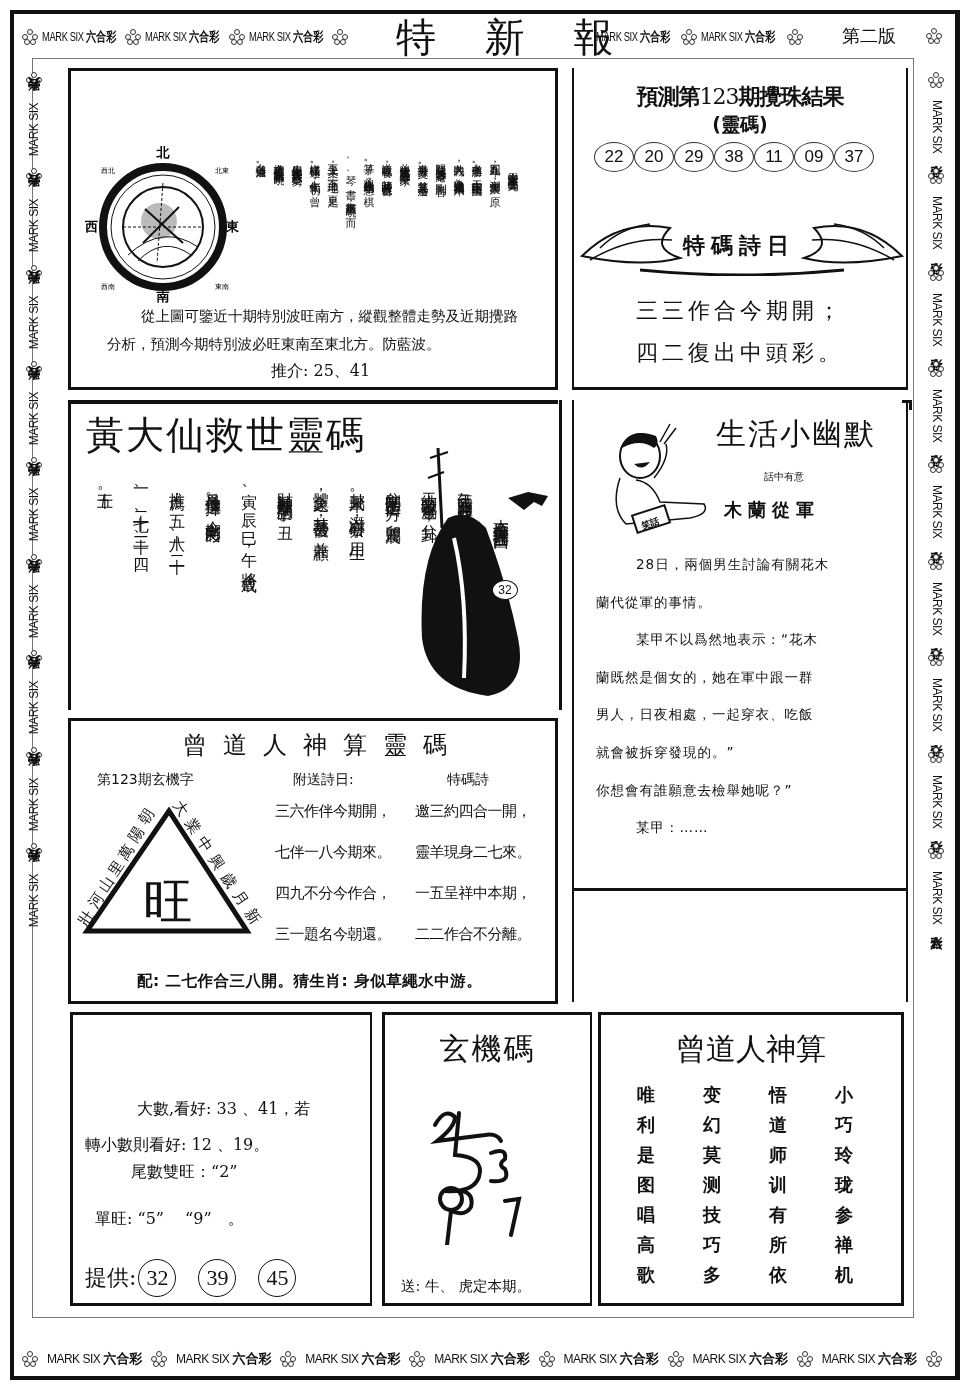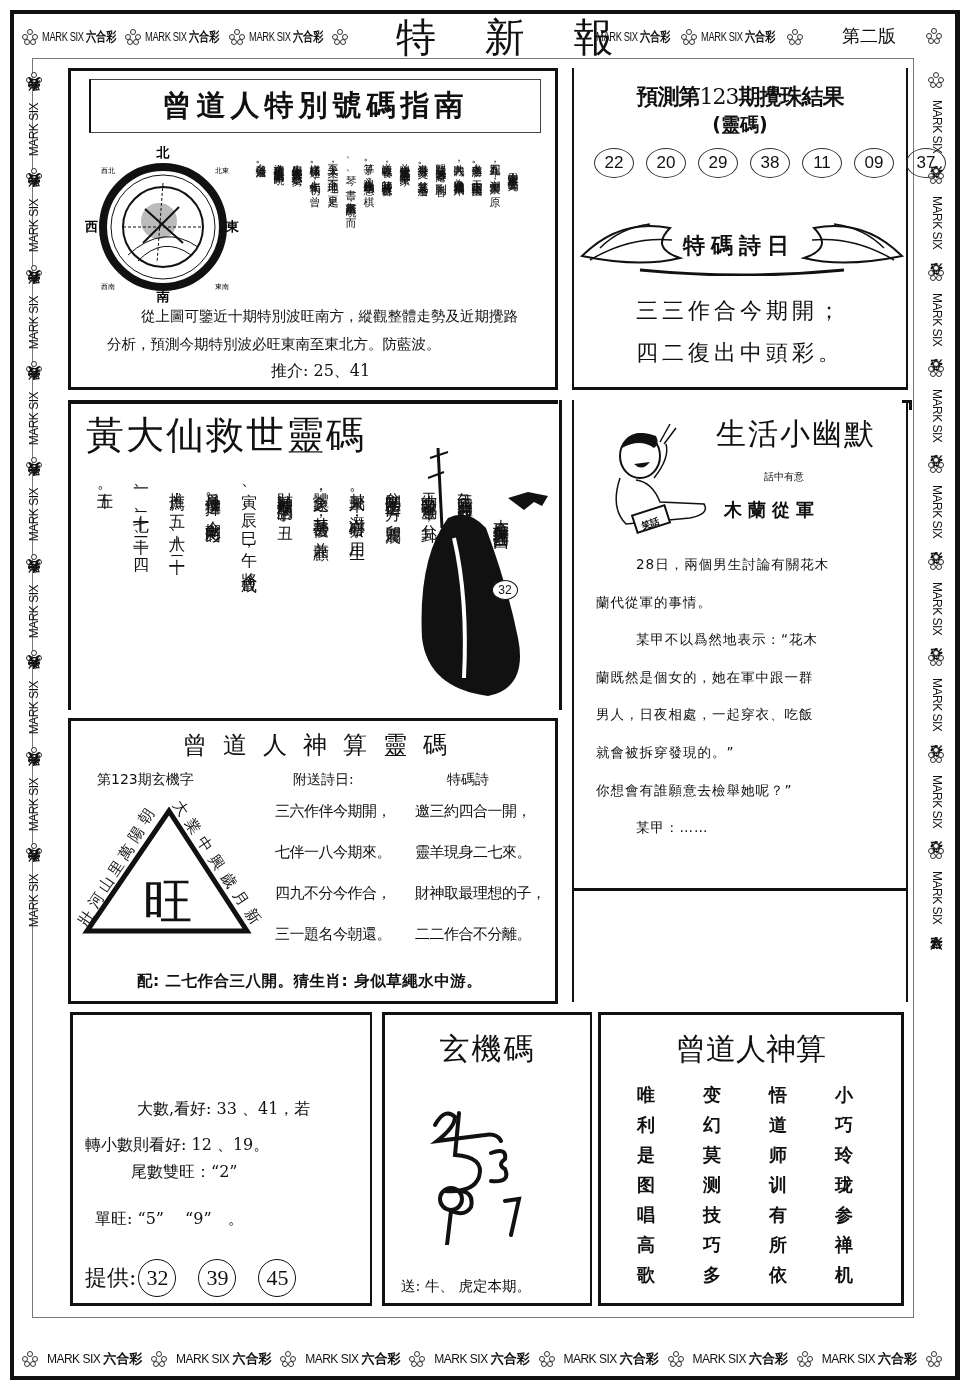--- a/index.html
+++ b/index.html
@@ -36,21 +36,21 @@
   .compass { position: absolute; left: 12px; top: 72px; width: 160px; height: 160px; }
   .vcols { position: absolute; display: flex; flex-direction: row-reverse; }
   .vcol { writing-mode: vertical-rl; font-size: 11px; line-height: 18px; letter-spacing: 1px; }
   .guide-text { left: 180px; top: 84px; height: 160px; }
   .guide-p { position: absolute; left: 18px; font-size: 14.5px; }
 
   
   #result { left: 572px; top: 68px; width: 336px; height: 322px; border-width: 2px; border-top: none; border-bottom: 3px solid #111; }
   .res-title { position: absolute; left: 0; top: 14px; width: 100%; text-align: center; font-family: "DejaVu Serif", serif; font-weight: bold; font-size: 22px; letter-spacing: -1px; }
   .res-sub { position: absolute; left: 0; top: 44px; width: 100%; text-align: center; font-family: "DejaVu Sans", sans-serif; font-weight: bold; font-size: 19px; }
-  .balls { position: absolute; left: 20px; top: 80px; display: flex; gap: 12px; text-align: center; }
+  .balls { position: absolute; left: 20px; top: 74px; display: flex; gap: 0; text-align: center; }
   .ball { width: 40px; height: 30px; border: 1px solid #333; border-radius: 50%; display: flex; align-items: center; justify-content: center; font-family: "Liberation Sans", sans-serif; font-size: 17px; }
   .poem-banner { position: absolute; left: 6px; top: 140px; width: 324px; height: 68px; }
   .poem-banner-label { position: absolute; left: 90px; top: 160px; width: 150px; height: 36px; display: flex; align-items: center; justify-content: center; font-family: "DejaVu Sans", sans-serif; font-weight: bold; font-size: 22px; letter-spacing: 6px; }
   .poem-line { position: absolute; left: 0; width: 100%; text-align: center; font-size: 22px; letter-spacing: 4px; }
 
   
   #wong { left: 68px; top: 400px; width: 490px; height: 312px; border: none; border-top: 4px solid #111; }
   #wong::before { content: ""; position: absolute; left: 0; top: 0; width: 3px; height: 306px; background: #111; }
   #wong::after { content: ""; position: absolute; right: -4px; top: -4px; width: 3px; height: 310px; background: #111; }
   .wong-title { position: absolute; left: 18px; top: 6px; font-size: 38px; letter-spacing: 2px; }
@@ -411,21 +411,20 @@
     <span class="flower">
       <i style="left: 5px; top: 0px;"></i>
       <i style="left: 0px; top: 5px;"></i>
       <i style="left: 10px; top: 5px;"></i>
       <i style="left: 2px; top: 10px;"></i>
       <i style="left: 8px; top: 10px;"></i>
     </span>
   </div>
 
 <div class="box" id="guide">
-  <div class="guide-title">曾道人特別號碼指南</div>
   <svg class="compass" viewBox="0 0 160 160">
     <circle cx="80" cy="84" r="60" fill="none" stroke="#111" stroke-width="8"></circle>
     <circle cx="80" cy="84" r="52" fill="none" stroke="#111" stroke-width="1"></circle>
     <circle cx="80" cy="84" r="40" fill="none" stroke="#111" stroke-width="2"></circle>
     <circle cx="76" cy="78" r="18" fill="#bbb"></circle>
     <line x1="80" y1="40" x2="74" y2="120" stroke="#111" stroke-dasharray="3,2"></line>
     <line x1="40" y1="84" x2="120" y2="84" stroke="#111" stroke-dasharray="3,2"></line>
     <line x1="62" y1="66" x2="100" y2="100" stroke="#111" stroke-width="2"></line>
     <line x1="60" y1="100" x2="96" y2="64" stroke="#111" stroke-width="2"></line>
     <path d="M45 112 Q80 80 115 104" fill="none" stroke="#111"></path>
@@ -569,21 +568,21 @@
     </div>
   <div class="poem-col" style="left:204px;top:70px" id="giftPoem">
       <div>三六作伴今期開，</div>
       <div>七伴一八今期來。</div>
       <div>四九不分今作合，</div>
       <div>三一題名今朝還。</div>
     </div>
   <div class="poem-col" style="left:344px;top:70px" id="specPoem">
       <div>邀三約四合一開，</div>
       <div>靈羊現身二七來。</div>
-      <div>財神取最理想的子，</div>
+      <div>一五呈祥中本期，</div>
       <div>二二作合不分離。</div>
     </div>
   <div class="calc-foot">配: 二七作合三八開。猜生肖: 身似草繩水中游。</div>
 </div>
 
 <div class="box" id="special">
   <div class="sp-line" style="left:64px;top:84px">大數,看好: 33 、41，若</div>
   <div class="sp-line" style="left:12px;top:120px">轉小數則看好: 12 、19。</div>
   <div class="sp-line" style="left:58px;top:147px">尾數雙旺：“2”</div>
   <div class="sp-line" style="left:22px;top:194px">單旺: “5”　 “9”　。</div>

